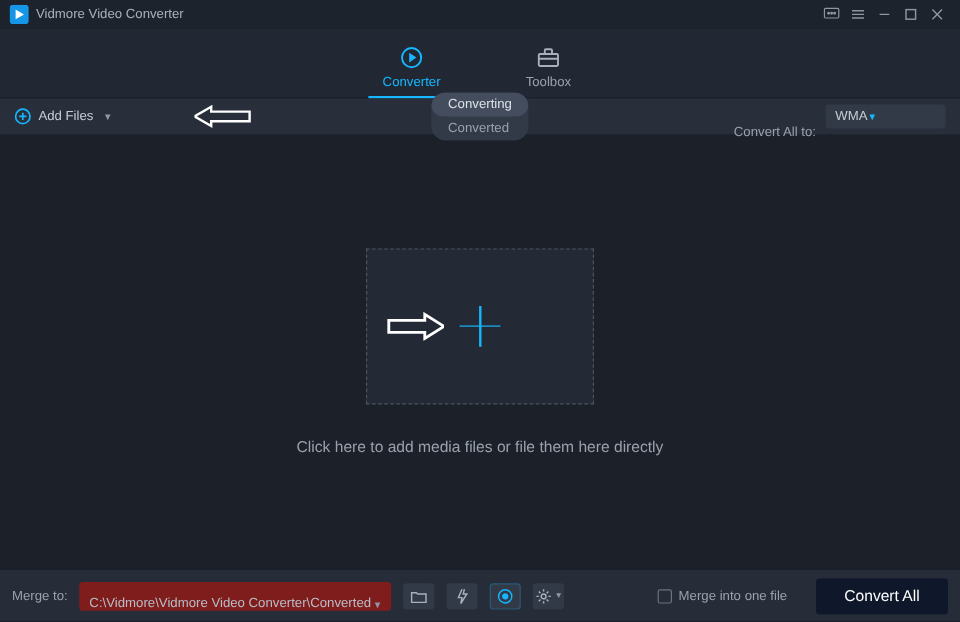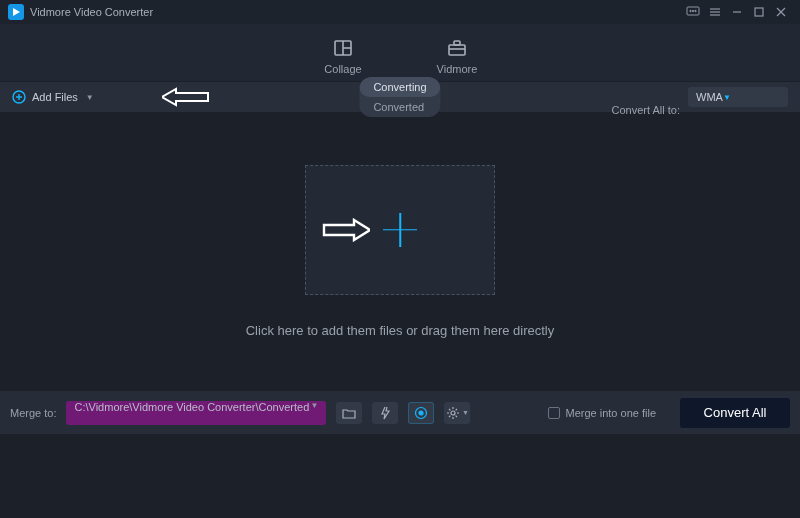--- a/index.html
+++ b/index.html
@@ -1,17 +1,17 @@
 <!DOCTYPE html>
 <html><head>
 <meta charset="utf-8">
 <style>
   * { box-sizing: border-box; margin: 0; padding: 0; font-family: "Segoe UI", Arial, sans-serif; }
   html, body { width: 800px; height: 518px; overflow: hidden; background:#1b2029; }
-  .window { width:800px; height:434px; background:#1b2029; display:flex; flex-direction:column; color:#c7cdd6; }
+  .window { width:800px; height:518px; background:#1b2029; display:flex; flex-direction:column; color:#c7cdd6; }
   
   .titlebar { height:24px; display:flex; align-items:center; padding:0 8px; background:#1d232d; font-size:11px; color:#aab0bb; }
   .titlebar .logo { width:16px; height:16px; margin-right:6px; display:flex; align-items:center; justify-content:center; }
   .titlebar .spacer { flex:1; }
   .titlebar .tbtn { width:22px; height:22px; display:flex; align-items:center; justify-content:center; color:#8e96a3; cursor:pointer; }
   .titlebar .tbtn svg { display:block; }
   
   .navtabs { height:58px; background:#222833; display:flex; justify-content:center; align-items:flex-end; gap:54px; border-bottom:1px solid #1a1f28; }
   .navtab { display:flex; flex-direction:column; align-items:center; gap:4px; padding-bottom:6px; font-size:11px; color:#9aa1ad; cursor:pointer; position:relative; width:60px; }
   .navtab.active { color:#15b7ff; }
@@ -36,21 +36,21 @@
   .droparea { flex:1; background:#1b2029; display:flex; flex-direction:column; align-items:center; justify-content:center; }
   .dropbox { width:190px; height:130px; border:1px dashed #4a5260; background:#242a35; display:flex; align-items:center; justify-content:center; cursor:pointer; position:relative; }
   .dropbox .plus { width:34px; height:34px; position:relative; }
   .dropbox .plus::before, .dropbox .plus::after { content:""; position:absolute; background:#15b7ff; }
   .dropbox .plus::before { left:50%; top:0; width:1.5px; height:100%; transform:translateX(-50%); }
   .dropbox .plus::after  { top:50%; left:0; height:1.5px; width:100%; transform:translateY(-50%); }
   .dropbox .arrow2 { position:absolute; left:16px; top:50%; transform:translateY(-50%); width:48px; height:24px; }
   .droptext { margin-top:28px; font-size:13px; color:#9aa1ad; }
   
   .bottombar { height:44px; background:#262c38; display:flex; align-items:center; padding:0 10px; gap:10px; font-size:11px; color:#9aa1ad; border-top:1px solid #1a1f28; }
-  .pathbox { flex:0 0 260px; height:24px; background:#701a75; border-radius:3px; display:flex; align-items:flex-start; padding:0 8px; color:#b7bdc8; justify-content:space-between; cursor:pointer; }
+  .pathbox { flex:0 0 260px; height:24px; background:#7f1d1d; border-radius:3px; display:flex; align-items:flex-end; padding:0 8px; color:#b7bdc8; justify-content:space-between; cursor:pointer; }
   .pathbox .caret { font-size:8px; color:#8e96a3; }
   .iconbtn { width:26px; height:22px; background:#323a48; border-radius:3px; display:flex; align-items:center; justify-content:center; color:#aab0bb; cursor:pointer; }
   .iconbtn.accent { color:#15b7ff; border:1px solid #15b7ff44; }
   .mergewrap { margin-left:auto; display:flex; align-items:center; gap:6px; cursor:pointer; }
   .mergewrap .chk { width:12px; height:12px; border:1px solid #6b7380; border-radius:2px; }
   .convertbtn { margin-left:14px; width:110px; height:30px; background:#0f172a; color:#fff; border-radius:3px; display:flex; align-items:center; justify-content:center; font-size:13px; cursor:pointer; }
 </style>
 </head>
 <body>
 
@@ -92,39 +92,38 @@
       </span>
     <span class="tbtn">
         <svg width="14" height="14" viewBox="0 0 14 14" stroke="#8e96a3" stroke-width="1.2">
           <line x1="3" y1="3" x2="11" y2="11"></line>
           <line x1="11" y1="3" x2="3" y2="11"></line>
         </svg>
       </span>
   </div>
 
   <div class="navtabs">
-    <div class="navtab">
+    <div class="navtab active">
       <span class="ticon">
-        <svg width="22" height="22" viewBox="0 0 22 22" fill="none" stroke="#aab0bb" stroke-width="1.6">
-            <rect x="3" y="4" width="16" height="14" rx="1"></rect>
-            <line x1="11" y1="4" x2="11" y2="18"></line>
-            <line x1="11" y1="11" x2="19" y2="11"></line>
-          </svg>
-      </span>
-      <span>Collage</span>
+        <svg width="22" height="22" viewBox="0 0 22 22" fill="none" stroke="#15b7ff" stroke-width="1.6">
+            <circle cx="11" cy="11" r="8"></circle>
+            <polygon points="9,7 15,11 9,15" fill="#15b7ff" stroke="none"></polygon>
+          </svg>
+      </span>
+      <span>Converter</span>
     </div>
     <div class="navtab">
       <span class="ticon">
         <svg width="22" height="22" viewBox="0 0 22 22" fill="none" stroke="#aab0bb" stroke-width="1.6">
             <rect x="3" y="8" width="16" height="10" rx="1"></rect>
             <rect x="8" y="4" width="6" height="4" rx="1"></rect>
             <line x1="3" y1="12" x2="19" y2="12"></line>
           </svg>
       </span>
-      <span>Vidmore</span>
+      <span>Toolbox</span>
     </div>
   </div>
 
   <div class="toolbar">
     <div class="addfiles">
       <span class="pluscircle">
         <svg width="14" height="14" viewBox="0 0 14 14" fill="none" stroke="#15b7ff" stroke-width="1.4">
             <circle cx="7" cy="7" r="6"></circle>
             <line x1="7" y1="4" x2="7" y2="10"></line>
             <line x1="4" y1="7" x2="10" y2="7"></line>
@@ -155,21 +154,21 @@
 
   <div class="droparea">
     <div class="dropbox">
       <span class="arrow2">
         <svg width="48" height="24" viewBox="0 0 48 24">
             <polygon points="48,12 32,2 32,7 2,7 2,17 32,17 32,22" fill="none" stroke="#ffffff" stroke-width="2.4"></polygon>
           </svg>
       </span>
       <span class="plus"></span>
     </div>
-    <div class="droptext">Click here to add them files or drag them here directly</div>
+    <div class="droptext">Click here to add media files or file them here directly</div>
   </div>
 
   <div class="bottombar">
     <span>Merge to:</span>
     <div class="pathbox">
       <span>C:\Vidmore\Vidmore Video Converter\Converted</span>
       <span class="caret">▼</span>
     </div>
     <div class="iconbtn">
       <svg width="14" height="14" viewBox="0 0 14 14" fill="none" stroke="#aab0bb" stroke-width="1.2">

